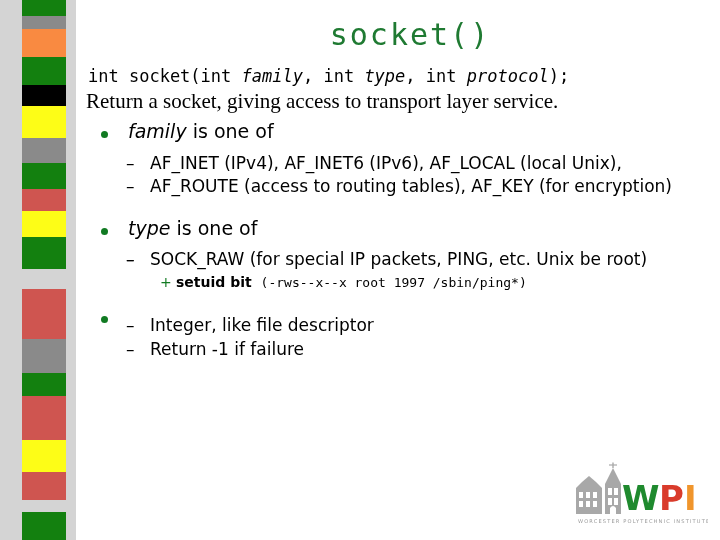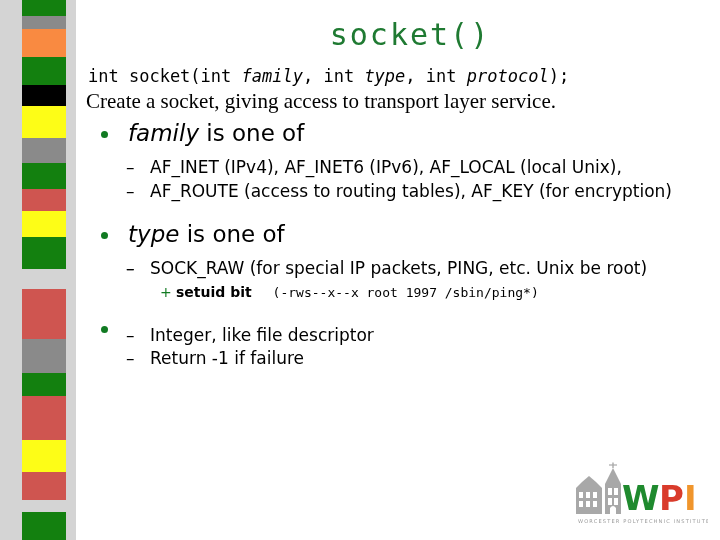--- a/index.html
+++ b/index.html
@@ -84,21 +84,21 @@
     margin: 0 0 6px 4px;
     line-height: 1.2;
     white-space: nowrap;
   }
 
   
   .lvl1 {
     position: relative;
     margin: 0 0 0 16px;
     padding-left: 30px;
-    font-size: 23px;
+    font-size: 19px;
     color: #000000;
     font-family: "DejaVu Sans", sans-serif;
     line-height: 1.17;
   }
   .lvl1 > .bullet {
     position: absolute;
     left: 3px;
     top: 11px;
     width: 7px;
     height: 7px;
@@ -139,21 +139,20 @@
     position: absolute;
     left: 0;
     top: 0;
     color: #117a22;
     font-size: 14px;
   }
   .lvl3 .strong { font-weight: bold; }
   .lvl3 .mono {
     font-family: "DejaVu Sans Mono", "Liberation Mono", monospace;
     font-size: 13px;
-    margin-left: 12px;
   }
 
   .gap-s { height: 9px; }
   .gap-m { height: 13px; }
   .gap-l { height: 18px; }
 
   
   #wpi-logo {
     position: absolute;
     right: 12px;
@@ -190,21 +189,21 @@
         <div class="strip-gap" style="top: 500px; height: 12px;"></div>
       </div>
   </div>
 
   <div id="title" style="color: rgb(31, 122, 50); margin-left: 12px;">socket()</div>
 
   <div id="content">
 
     <div class="signature"><span>int socket(int </span><span class="param">family</span><span>, int </span><span class="param">type</span><span>, int </span><span class="param">protocol</span><span>);</span></div>
 
-    <div class="descr">Create a socket, giving access to transport layer service.</div>
+    <div class="descr">Return a socket, giving access to transport layer service.</div>
 
     <div class="lvl1">
       <span class="bullet" style="background: rgb(17, 122, 34);"></span><span class="kw">family</span><span> is one of</span>
     </div>
     <div class="gap-s"></div>
     <div class="lvl2">
       <span class="dash">–</span><span>AF_INET (IPv4), AF_INET6 (IPv6), AF_LOCAL (local Unix),</span>
     </div>
     <div class="lvl2">
       <span class="dash">–</span><span>AF_ROUTE (access to routing tables), AF_KEY (for encryption)</span>

